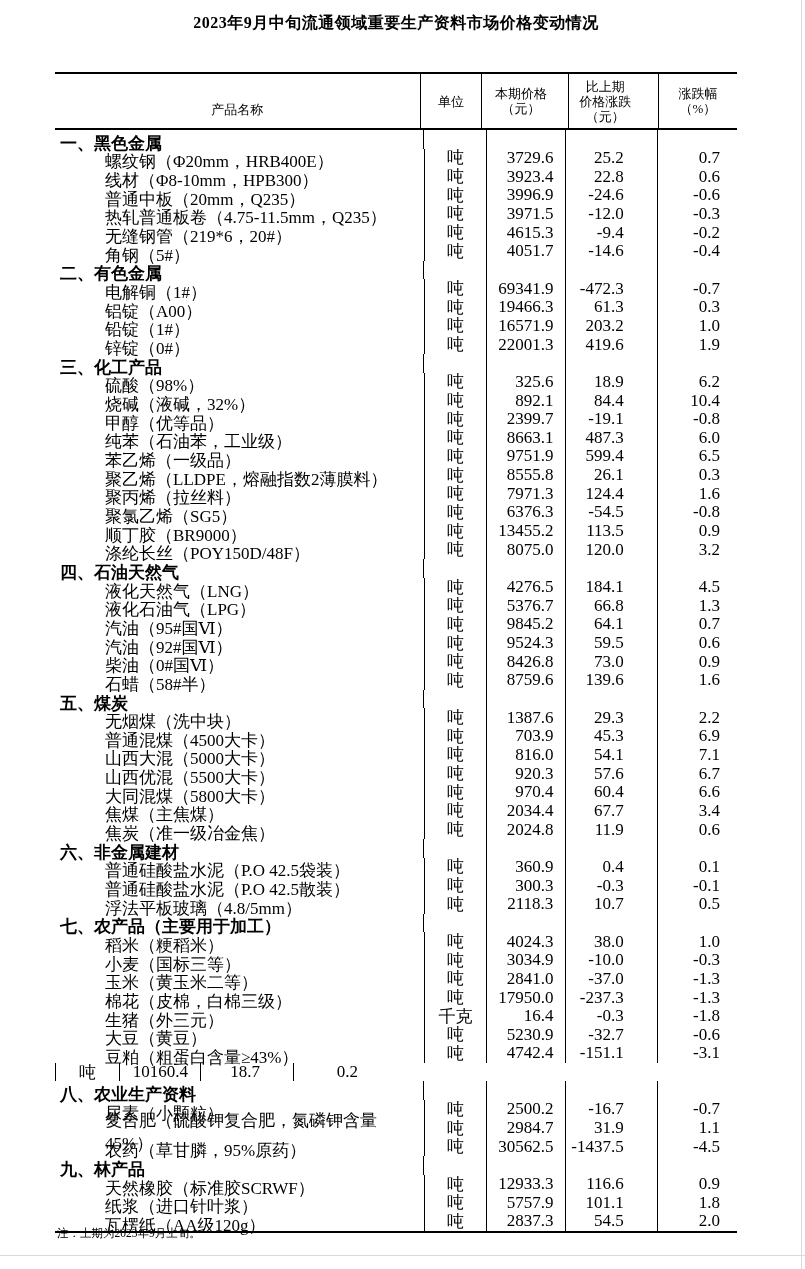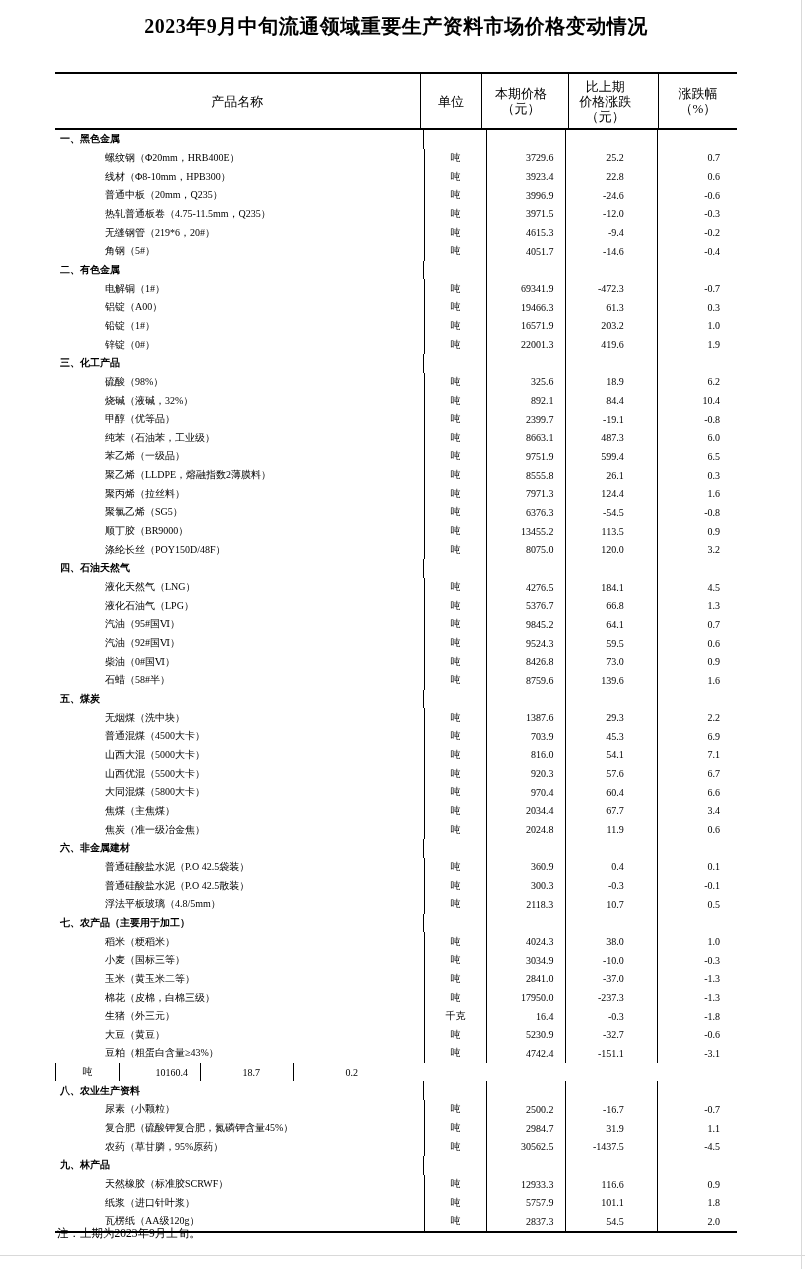--- a/index.html
+++ b/index.html
@@ -2,29 +2,29 @@
 <html><head>
 <meta charset="utf-8">
 <style>
   * { margin:0; padding:0; box-sizing:border-box; }
   html,body { width:805px; height:1269px; background:#ffffff; overflow:hidden;
     font-family:"Liberation Serif","DejaVu Serif",serif; color:#000; }
   .page { position:relative; width:805px; height:1269px; background:#fff; }
   .page-edge-right { position:absolute; top:0; right:3px; width:1px; height:100%; background:#d9d9d9; }
   .page-edge-bottom { position:absolute; left:0; bottom:13px; width:100%; height:1px; background:#d9d9d9; }
   .title { position:absolute; top:13px; left:55px; width:682px; text-align:center;
-    font-size:20px; font-weight:bold; letter-spacing:0.5px; }
+    font-size:16px; font-weight:bold; letter-spacing:0.5px; }
   .table { position:absolute; left:55px; top:72px; width:682px;
     border-top:2px solid #000; border-bottom:2px solid #000; }
   .thead { display:flex; height:56px; border-bottom:2px solid #000; }
   .thead .cell { display:flex; align-items:center; justify-content:center; text-align:center;
     font-size:13px; line-height:15px; white-space:pre-line; }
-  .row { display:flex; height:18.66px; align-items:center; font-size:10px; }
+  .row { display:flex; height:18.66px; align-items:center; font-size:17px; }
   .cell { height:100%; display:flex; align-items:center; }
-  .c-name   { width:378px; }
+  .c-name   { width:378px;margin-top:8px; }
   .c-unit   { width:64px;  border-left:1px solid #000; justify-content:center; }
   .c-price  { width:81px;  border-left:1px solid #000; justify-content:flex-end; padding-right:12px; }
   .c-change { width:77px;  border-left:1px solid #000; justify-content:flex-end; padding-right:17px; }
   .c-pct    { width:82px;  border-left:1px solid #000; justify-content:flex-end; padding-right:17px;margin-left:16px; }
   .row .c-name.section { font-weight:bold; padding-left:5px; }
   .row .c-name.item { padding-left:50px; }
   .note { position:absolute; left:57px; top:1226px; font-size:11.5px; }
 </style>
 </head>
 <body>

